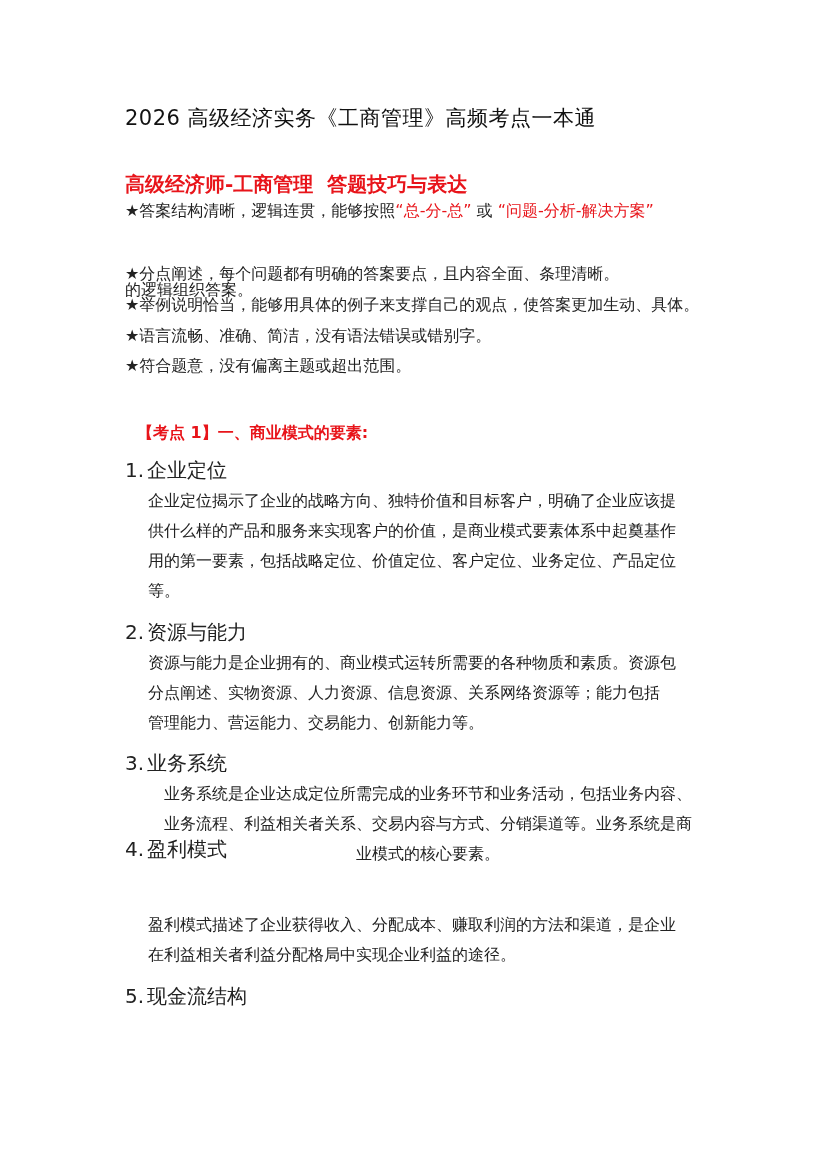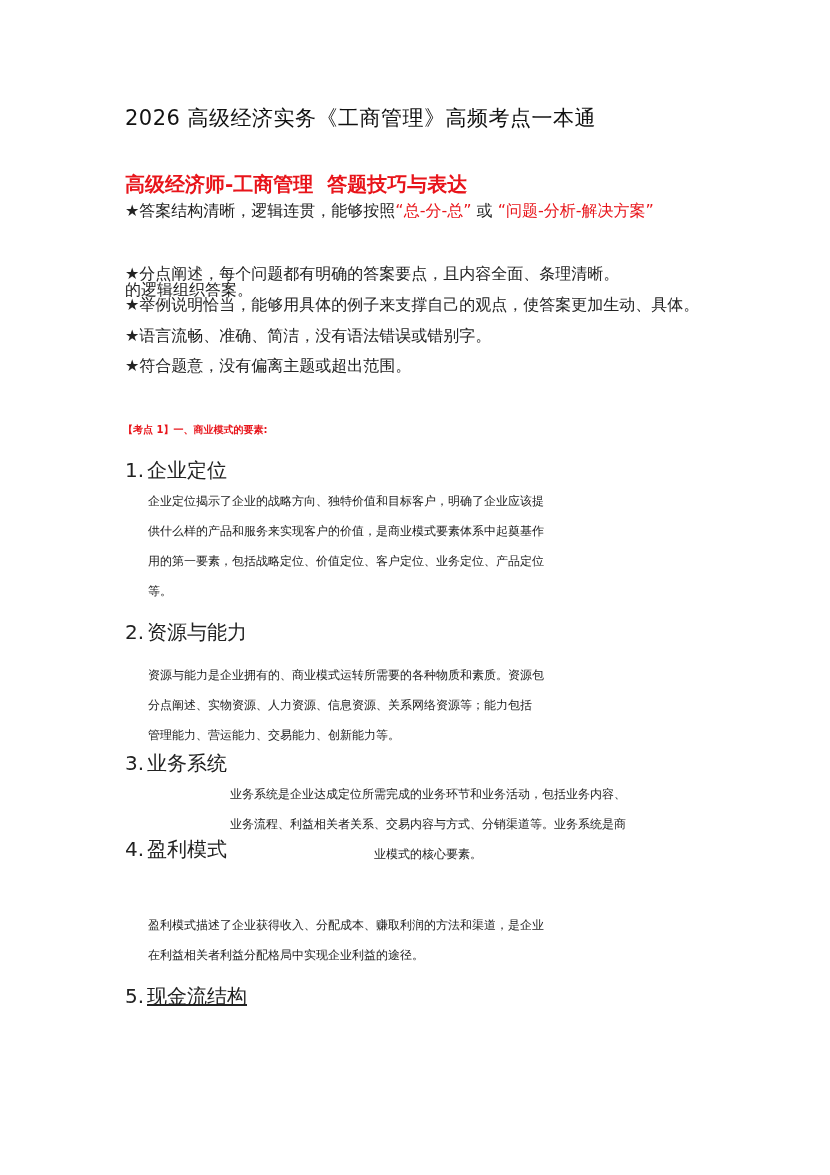--- a/index.html
+++ b/index.html
@@ -3,24 +3,24 @@
 <meta charset="utf-8">
 <style>
   html, body { margin: 0; padding: 0; background: #ffffff; }
   body { width: 830px; height: 1175px; position: relative; overflow: hidden;
          font-family: "DejaVu Sans", "Liberation Sans", sans-serif; color: #1a1a1a; }
   .page { position: absolute; left: 0; top: 0; width: 830px; height: 1175px; }
   .title { position: absolute; left: 125px; top: 104px; font-size: 21px; font-weight: normal; color: #111; letter-spacing: 0.5px; white-space: nowrap; }
   .subhead { position: absolute; left: 125px; top: 171px; font-size: 20px; font-weight: bold; color: #e8141a; white-space: nowrap; }
   .line { position: absolute; left: 125px; font-size: 16px; color: #222; white-space: nowrap; }
   .red { color: #e8141a; }
-  .section-head { position: absolute; left: 123px; top: 423px; font-size: 10px; font-weight: bold; color: #e8141a; white-space: nowrap; text-align: right; }
+  .section-head { position: absolute; left: 137px; top: 423px; font-size: 16px; font-weight: bold; color: #e8141a; white-space: nowrap; text-align: right; }
   .item-title { position: absolute; left: 125px; font-size: 20px; color: #222; white-space: nowrap; }
   .item-title .num { display: inline-block; width: 22px; }
-  .para { position: absolute; left: 148px; width: 560px; font-size: 12px; line-height: 30px; color: #222; }
+  .para { position: absolute; left: 148px; width: 560px; font-size: 16px; line-height: 30px; color: #222; }
   .para div { white-space: nowrap; }
 </style>
 </head>
 <body>
 
 <div class="page">
 
   <div class="title">2026 高级经济实务《工商管理》高频考点一本通</div>
 
   <div class="subhead" style="white-space:pre;">高级经济师-工商管理  答题技巧与表达</div>
@@ -42,21 +42,21 @@
   <div class="para" style="top:486px;">
     <div>企业定位揭示了企业的战略方向、独特价值和目标客户，明确了企业应该提</div>
     <div>供什么样的产品和服务来实现客户的价值，是商业模式要素体系中起奠基作</div>
     <div>用的第一要素，包括战略定位、价值定位、客户定位、业务定位、产品定位</div>
     <div>等。</div>
   </div>
 
   <div class="item-title" style="top:619px;">
     <span class="num">2.</span><span>资源与能力</span>
   </div>
-  <div class="para" style="top:648px;margin-top:12px;">
+  <div class="para" style="top:648px;">
     <div>资源与能力是企业拥有的、商业模式运转所需要的各种物质和素质。资源包</div>
     <div>分点阐述、实物资源、人力资源、信息资源、关系网络资源等；能力包括</div>
     <div>管理能力、营运能力、交易能力、创新能力等。</div>
   </div>
 
   <div class="item-title" style="top:750px;">
     <span class="num">3.</span><span>业务系统</span>
   </div>
   <div class="para" style="top:779px;text-align:center;">
     <div>业务系统是企业达成定位所需完成的业务环节和业务活动，包括业务内容、</div>
@@ -65,17 +65,17 @@
   </div>
 
   <div class="item-title" style="top:836px;">
     <span class="num">4.</span><span>盈利模式</span>
   </div>
   <div class="para" style="top:910px;">
     <div>盈利模式描述了企业获得收入、分配成本、赚取利润的方法和渠道，是企业</div>
     <div>在利益相关者利益分配格局中实现企业利益的途径。</div>
   </div>
 
-  <div class="item-title" style="top:983px;text-decoration:underline;">
+  <div class="item-title" style="top:983px;">
     <span class="num">5.</span><span>现金流结构</span>
   </div>
 
 </div>
 
 </body></html>

